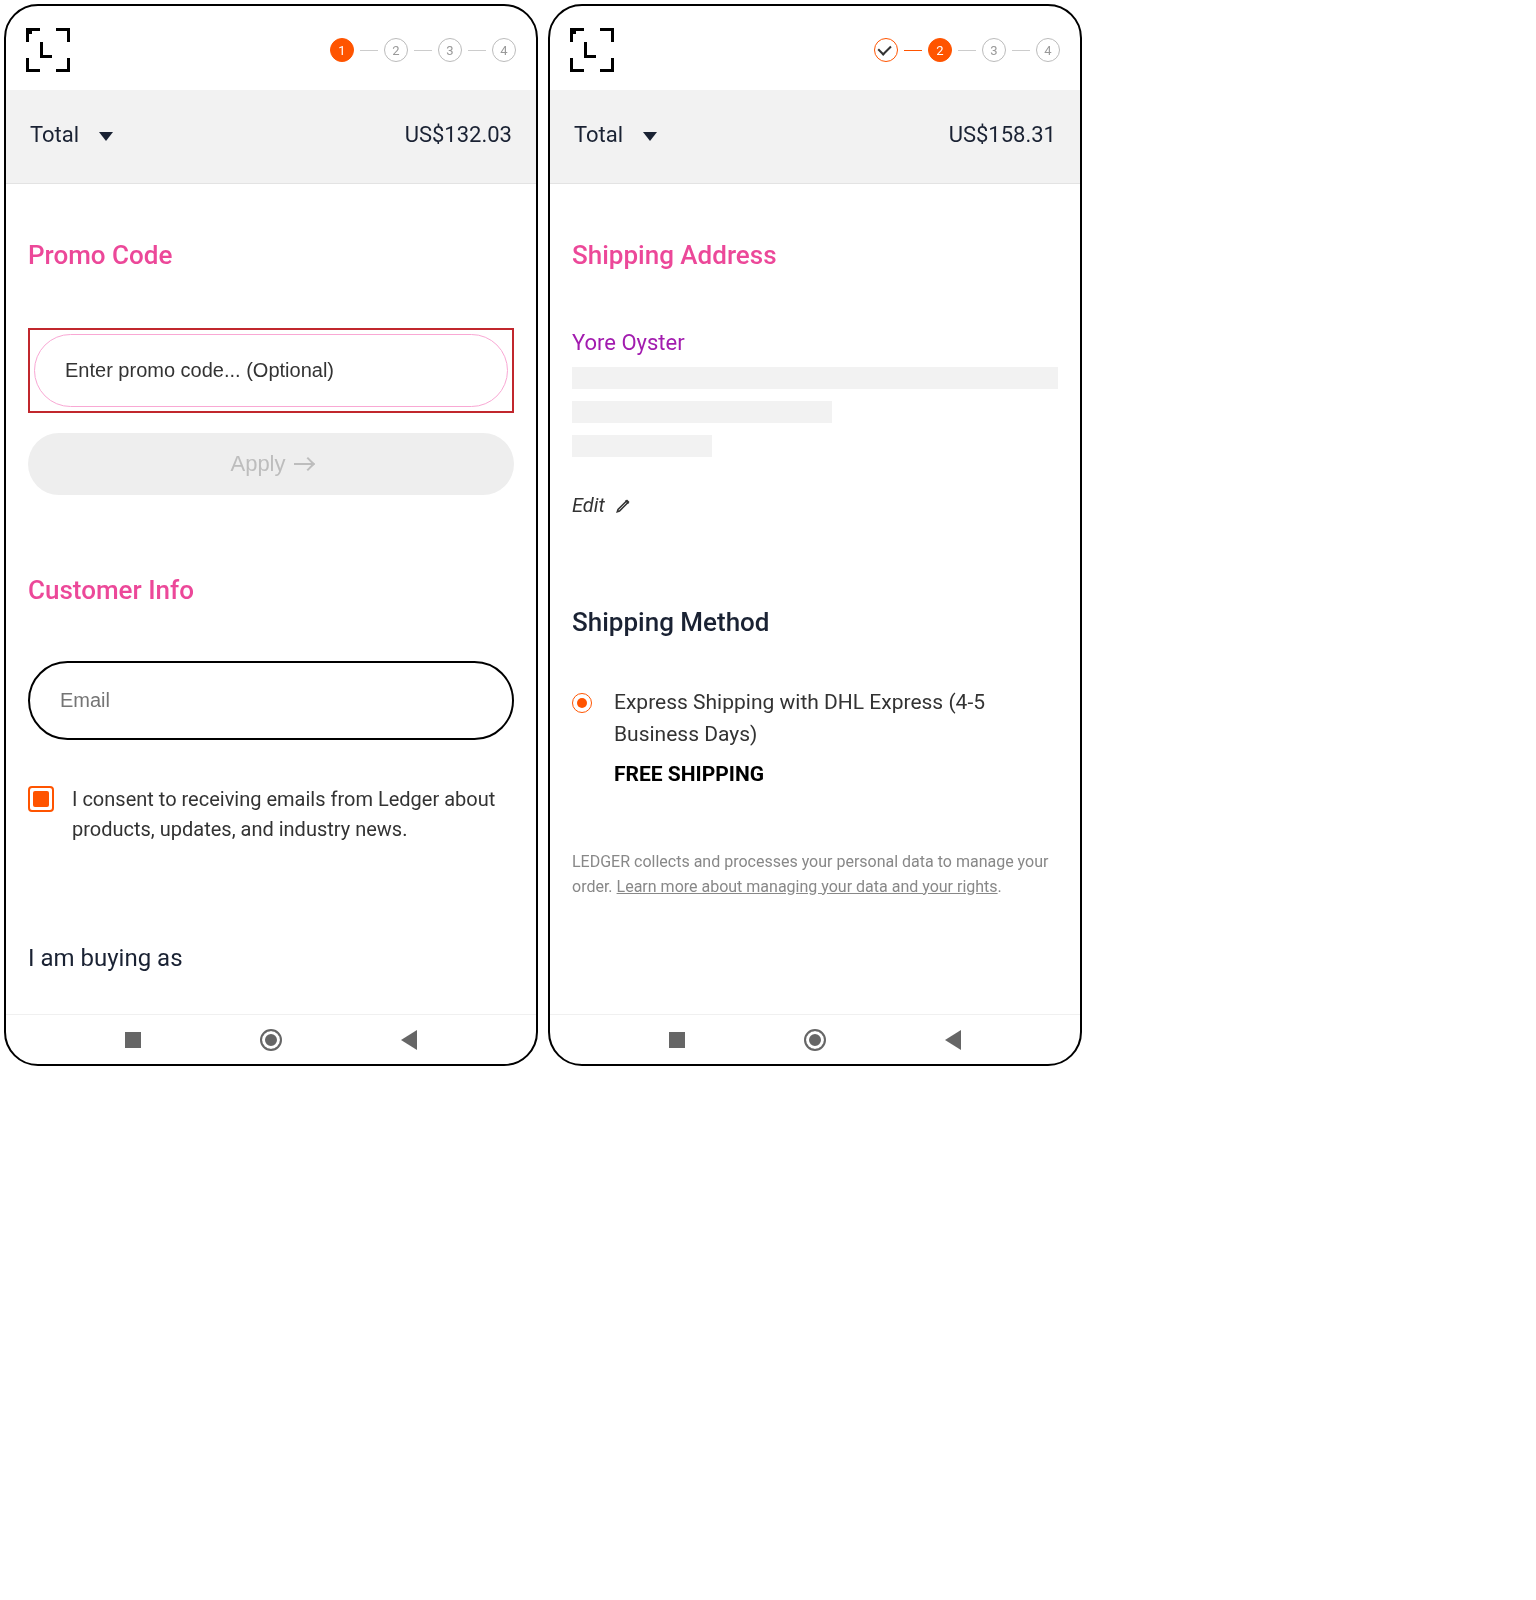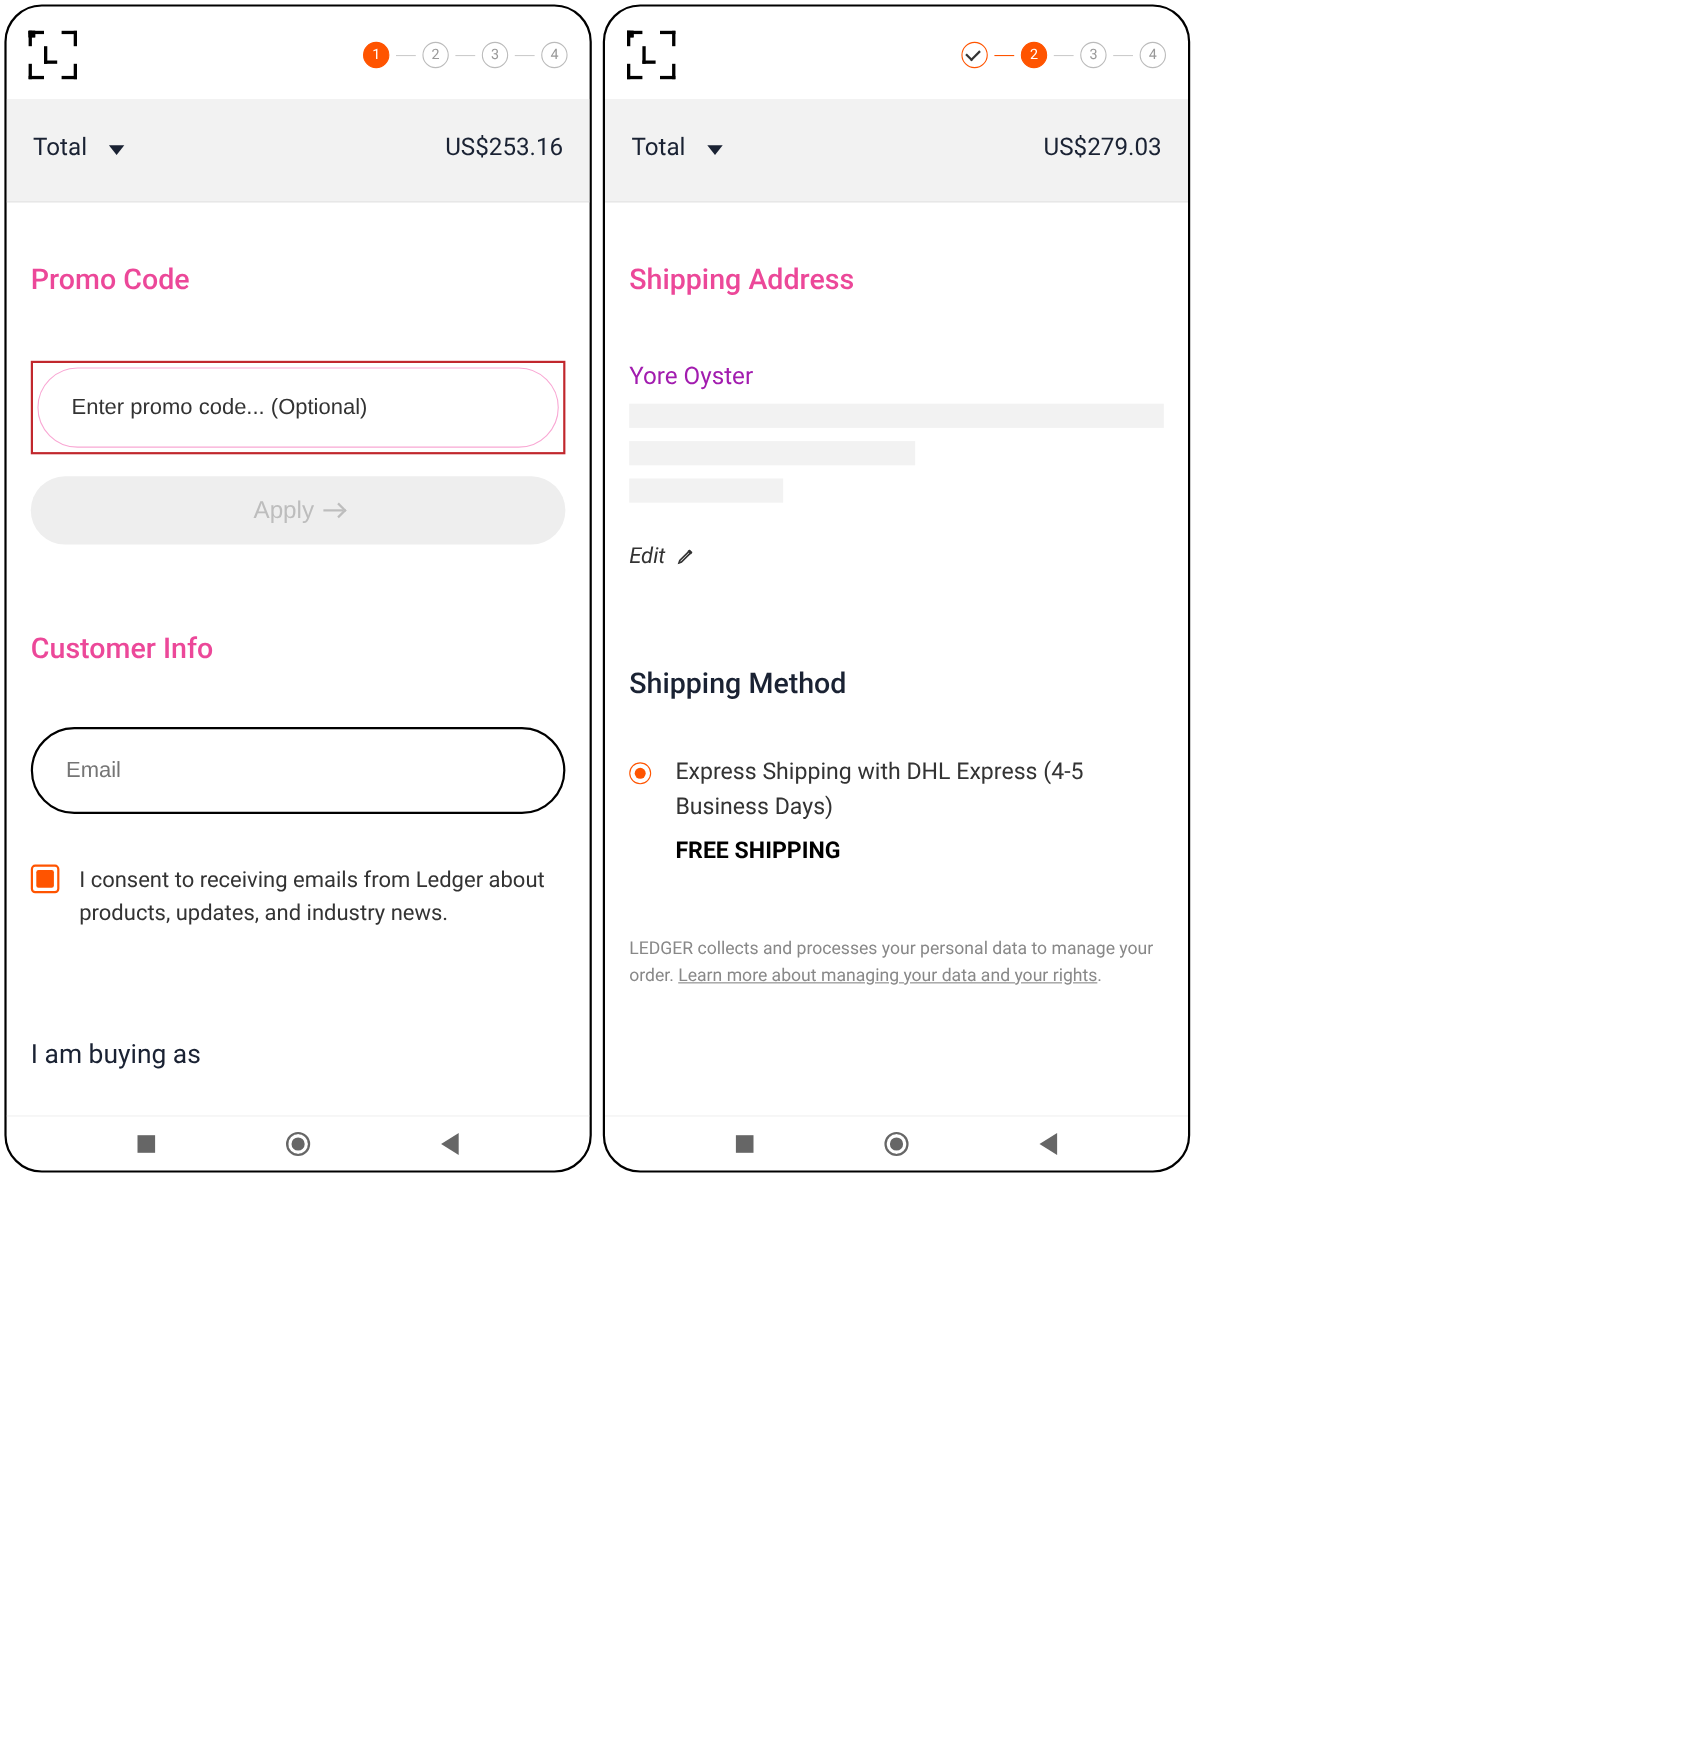--- a/index.html
+++ b/index.html
@@ -319,21 +319,21 @@
         <div class="step-sep"></div>
         <div class="step">4</div>
       </div>
     </div>
 
     <div class="total-bar">
       <div class="total-left">
         <span>Total</span>
         <span class="chev-down"></span>
       </div>
-      <span class="total-value">US$253.16</span>
+      <span class="total-value">US$132.03</span>
     </div>
 
     <div class="main">
       <div class="section-title first">Promo Code</div>
 
       <div class="promo-highlight">
         <input class="pill-input" type="text" placeholder="Enter promo code... (Optional)" style="">
       </div>
 
       <button class="apply-btn">
@@ -383,21 +383,21 @@
         <div class="step-sep"></div>
         <div class="step">4</div>
       </div>
     </div>
 
     <div class="total-bar">
       <div class="total-left">
         <span>Total</span>
         <span class="chev-down"></span>
       </div>
-      <span class="total-value">US$279.03</span>
+      <span class="total-value">US$158.31</span>
     </div>
 
     <div class="main">
       <div class="section-title first" style="font-weight:500;">Shipping Address</div>
 
       <div class="sub-name">Yore Oyster</div>
       <div class="addr-placeholder w1"></div>
       <div class="addr-placeholder w2"></div>
       <div class="addr-placeholder w3"></div>
 

